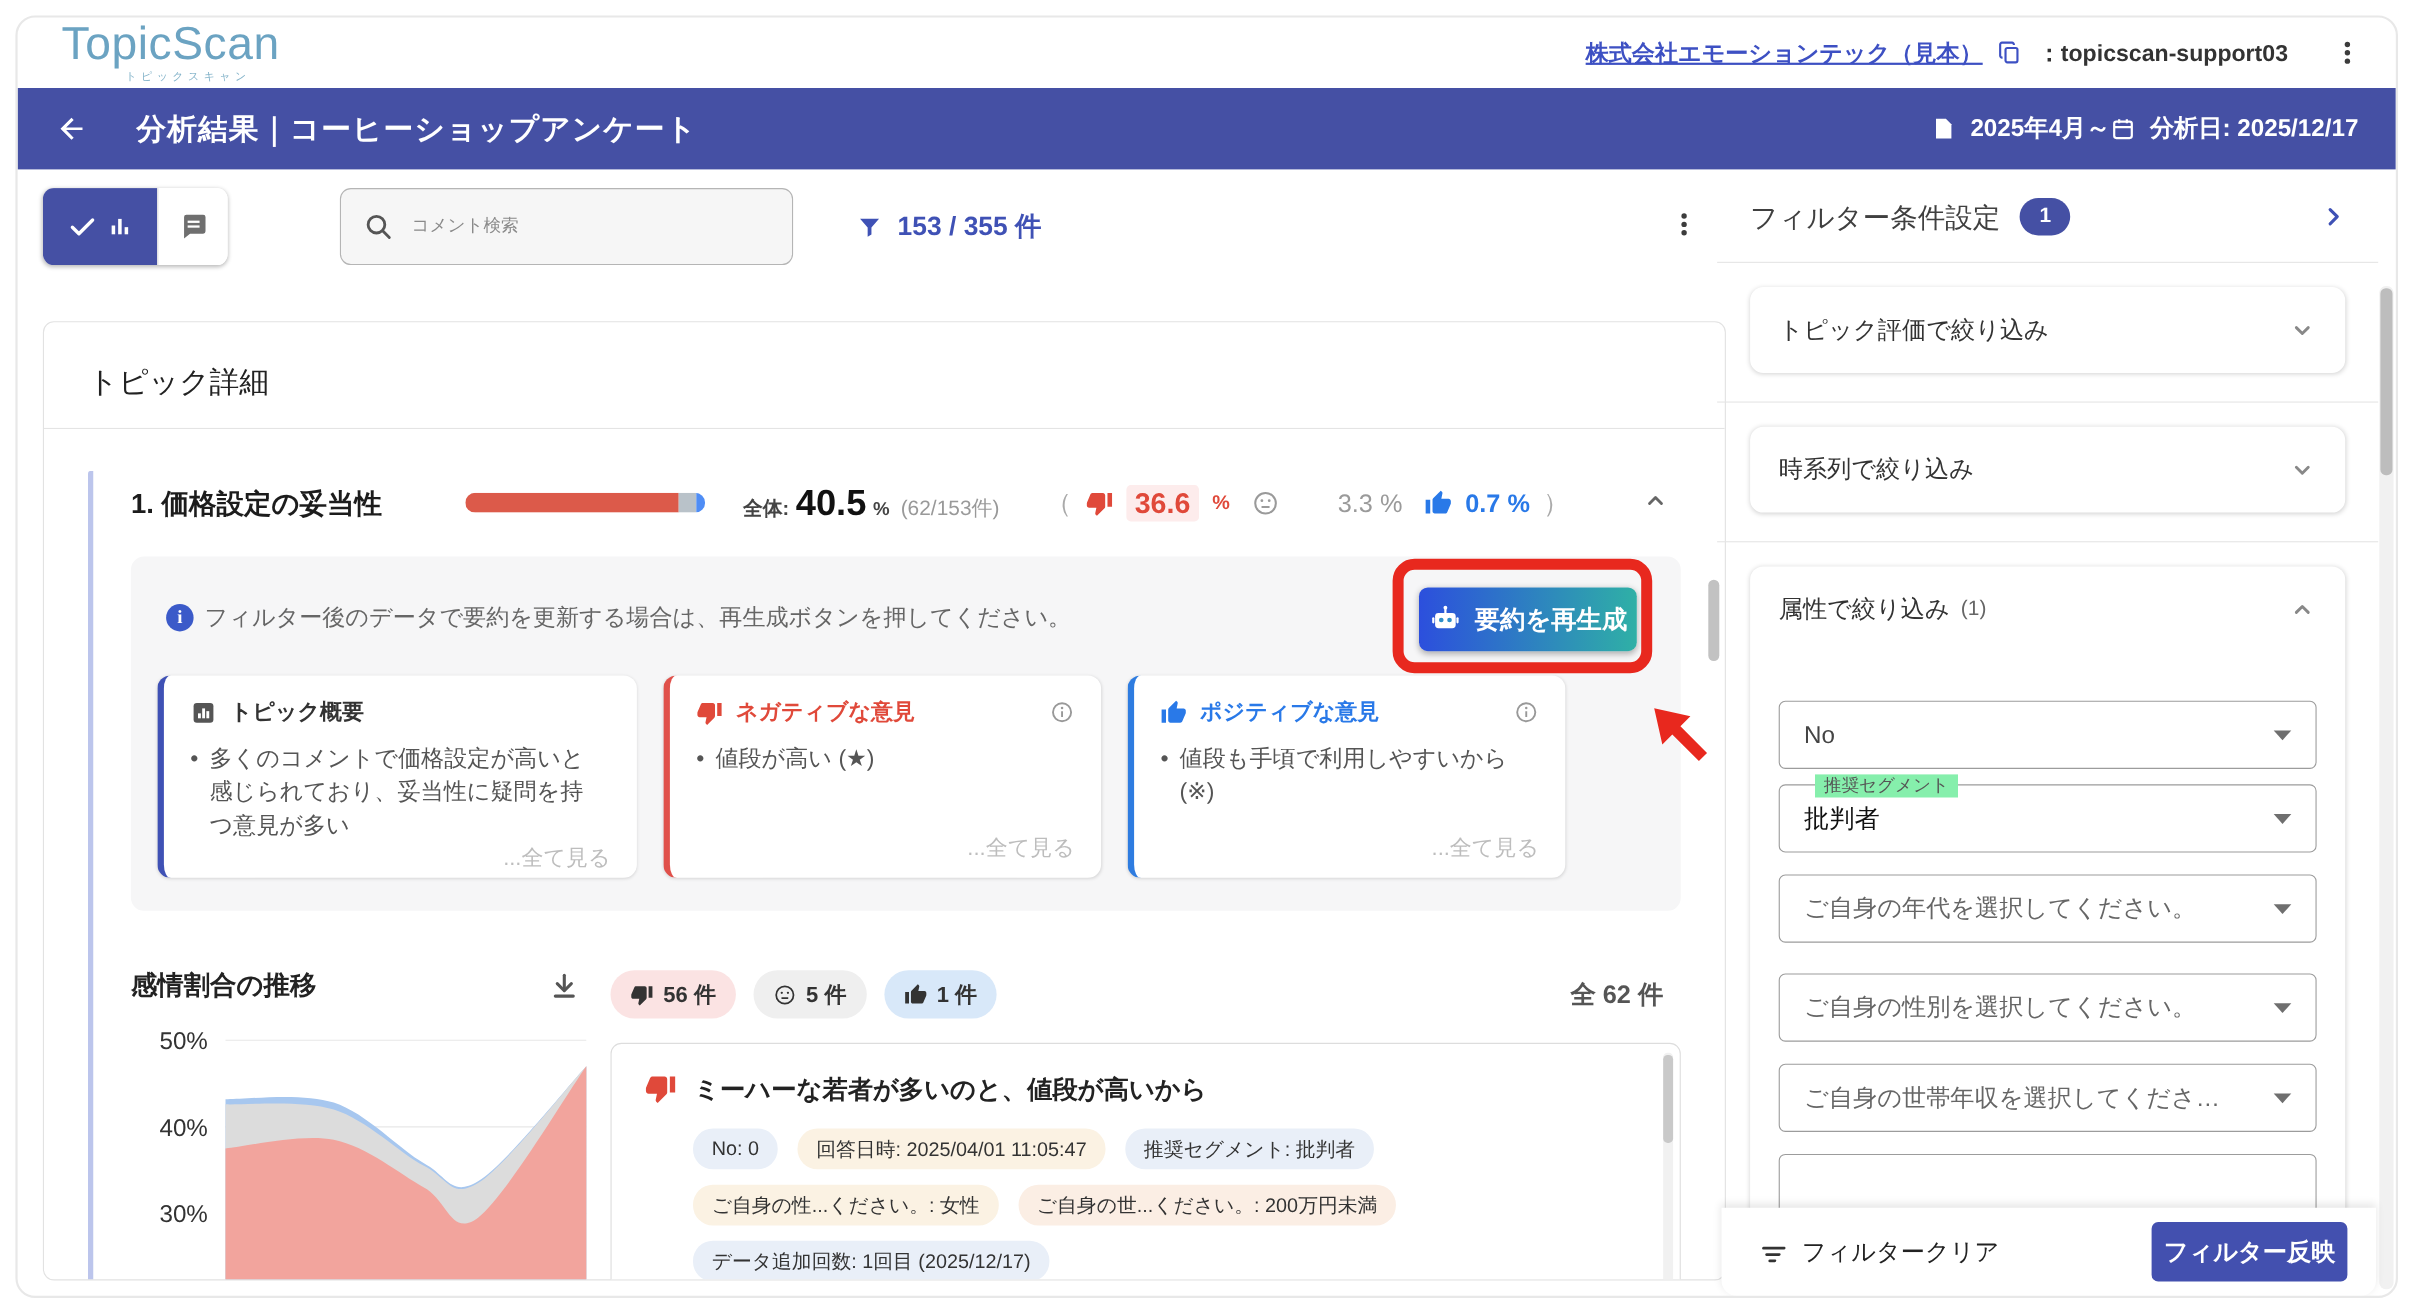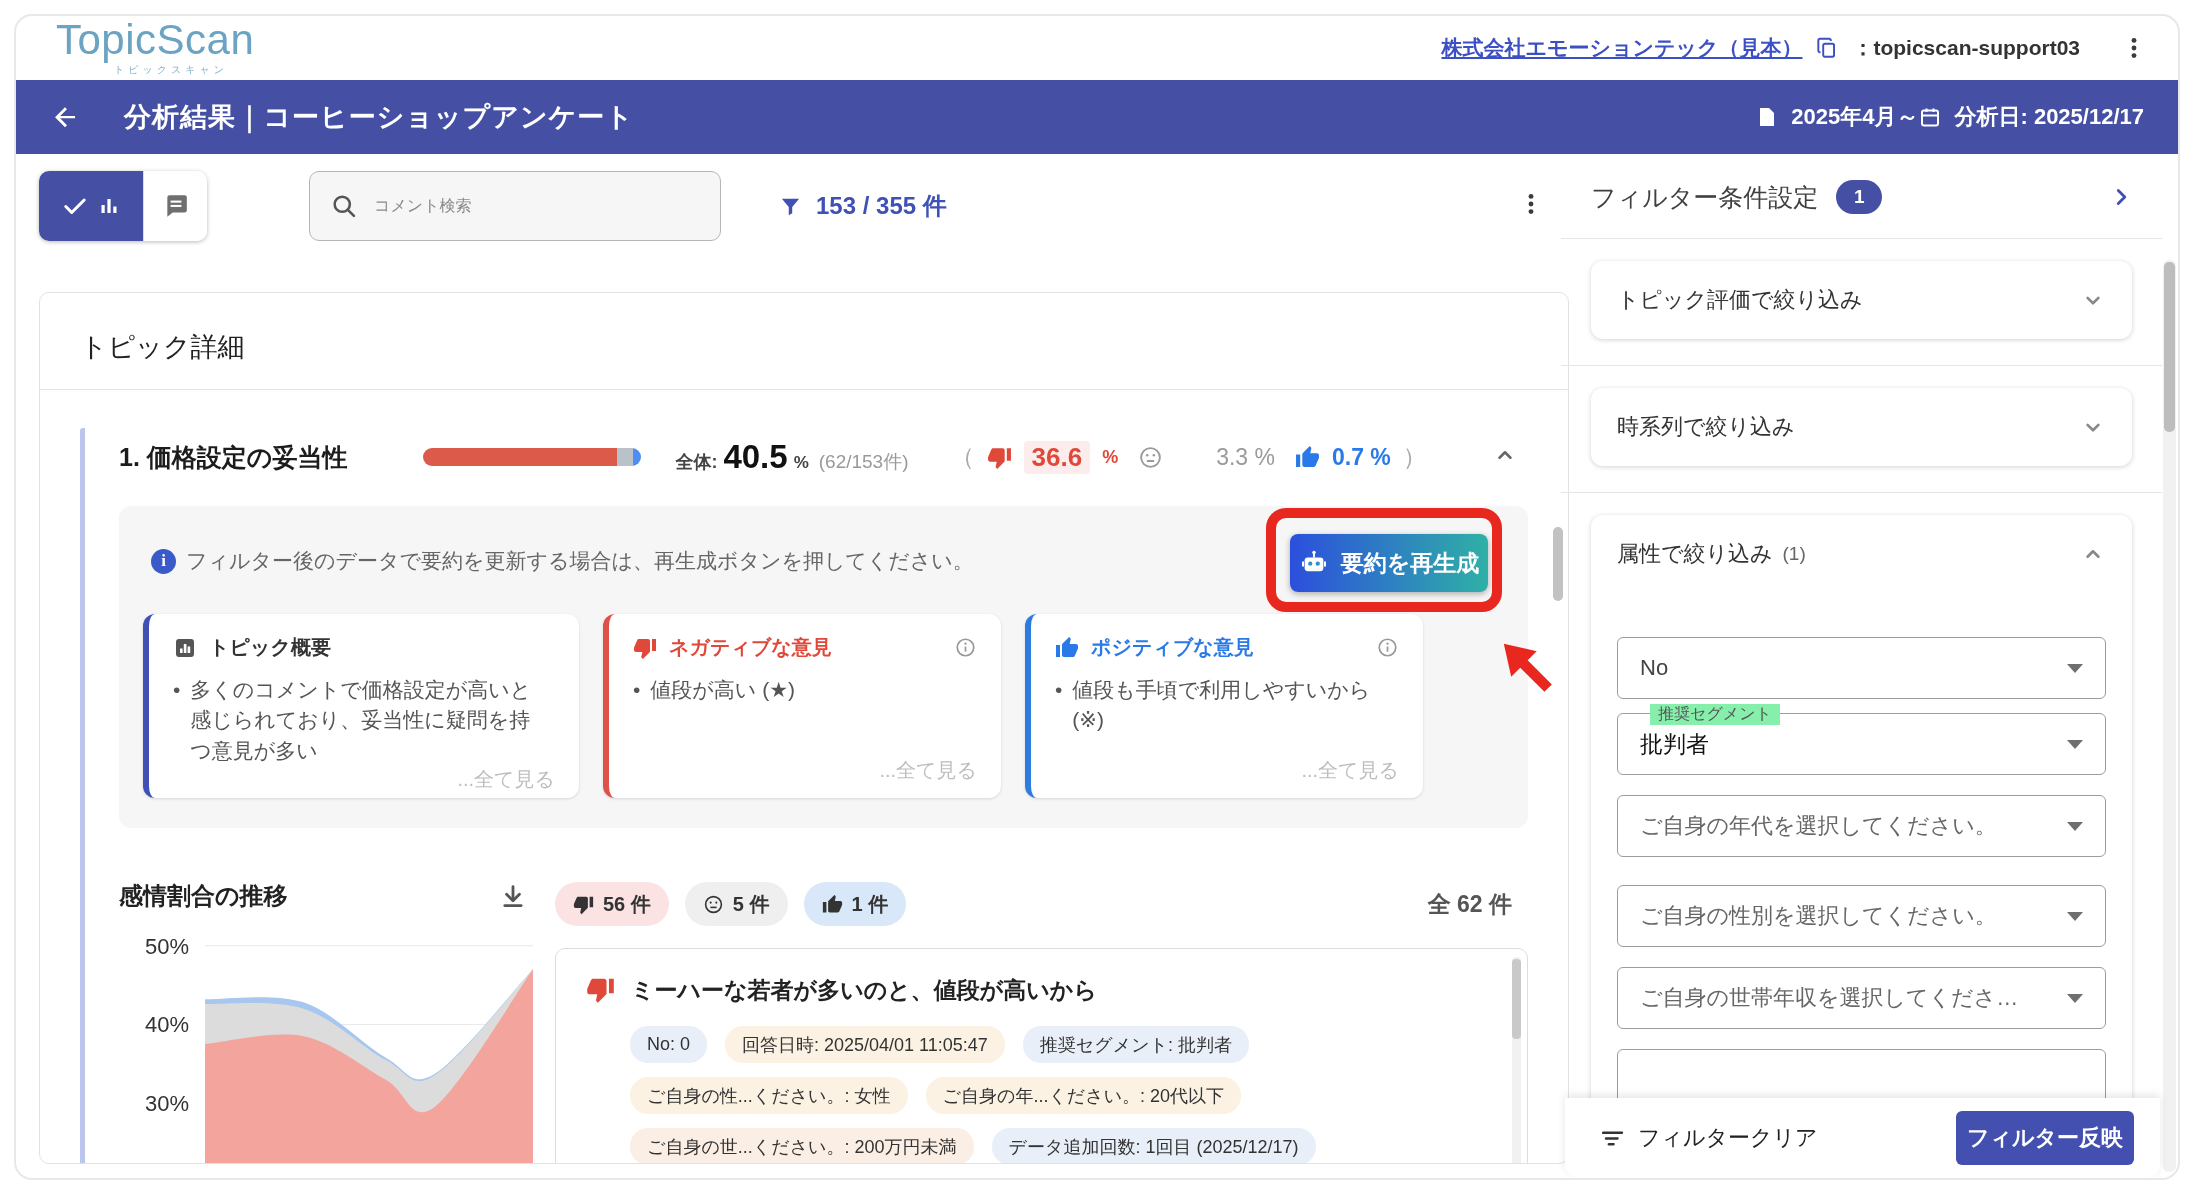--- a/index.html
+++ b/index.html
@@ -127,21 +127,21 @@
 .sb-chevron { margin-left: auto; display: flex; }
 .panel-attrs { padding-bottom: 30px; cursor: default; }
 .sb-select { height: 62px; border: 1px solid #9c9c9c; border-radius: 6px; display: flex; align-items: center; padding: 0 22px; position: relative; background: #fff; cursor: pointer; }
 .sel-value { font-size: 22px; color: #444; }
 .sel-value.dark { color: #111; font-weight: 500; font-size: 23px; }
 .sel-placeholder { font-size: 22px; color: #666; overflow: hidden; white-space: nowrap; text-overflow: ellipsis; max-width: 430px; }
 .sel-arrow { width: 0; height: 0; border-left: 8px solid transparent; border-right: 8px solid transparent; border-top: 9px solid #6f6f6f; margin-left: auto; flex: 0 0 auto; }
 .float-label { position: absolute; top: -10px; left: 32px; background: #86efac; padding: 0 8px; font-size: 16px; color: #555; }
 .mt44 { margin-top: 44px; } .mt14 { margin-top: 14px; } .mt28 { margin-top: 28px; } .mt20 { margin-top: 20px; }
 .sb-footer { position: absolute; left: 4px; right: 18px; bottom: 0; height: 80px; background: #fff; box-shadow: 0 -3px 8px rgba(0,0,0,.10); border-radius: 0 0 14px 14px; display: flex; align-items: center; padding: 0 26px 0 36px; z-index: 5; }
-.clear-btn { display: flex; align-items: center; gap: 12px; font-size: 22px; color: #222; font-weight: 500; cursor: pointer; background: none; border: none; font-family: inherit; }
+.clear-btn { display: flex; align-items: flex-end; gap: 12px; font-size: 22px; color: #222; font-weight: 500; cursor: pointer; background: none; border: none; font-family: inherit; }
 .apply-btn { margin-left: auto; width: 178px; height: 54px; background: #4350af; color: #fff; border: none; border-radius: 6px; font-size: 22px; font-weight: 600; cursor: pointer; font-family: inherit; }
 .sb-scrollbar { position: absolute; right: 2px; top: 106px; bottom: 6px; width: 13px; background: #f1f1f1; border-radius: 6px; }
 .sb-scroll-thumb { position: absolute; top: 2px; left: 1px; width: 11px; height: 170px; background: #bdbdbd; border-radius: 5px; cursor: pointer; }
 </style>
 </head>
 <body>
 
 <div class="frame">
 
   <header class="app-header">
@@ -437,21 +437,20 @@
                         <path d="M1 21h4V9H1v12zm22-11c0-1.1-.9-2-2-2h-6.31l.95-4.57.03-.32c0-.41-.17-.79-.44-1.06L14.17 1 7.58 7.59C7.22 7.95 7 8.45 7 9v10c0 1.1.9 2 2 2h9c.83 0 1.54-.5 1.84-1.22l3.02-7.05c.09-.23.14-.47.14-.73v-2z" fill="#e0493a"></path>
                       </g>
                     </svg>
                   <span class="comment-text">ミーハーな若者が多いのと、値段が高いから</span>
                 </div>
                 <div class="chips">
                   <span class="chip chip-blue">No: 0</span>
                   <span class="chip chip-cream">回答日時: 2025/04/01 11:05:47</span>
                   <span class="chip chip-blue">推奨セグメント: 批判者</span>
                   <span class="chip chip-cream">ご自身の性...ください。: 女性</span>
-                  <span class="chip chip-cream">ご自身の年...ください。: 20代以下</span>
                   <span class="chip chip-pink">ご自身の世...ください。: 200万円未満</span>
                   <span class="chip chip-blue">データ追加回数: 1回目 (2025/12/17)</span>
                 </div>
                 <div class="comment-scrollbar">
                   <div class="comment-scroll-thumb"></div>
                 </div>
               </div>
             </div>
           </div>
         </div>

